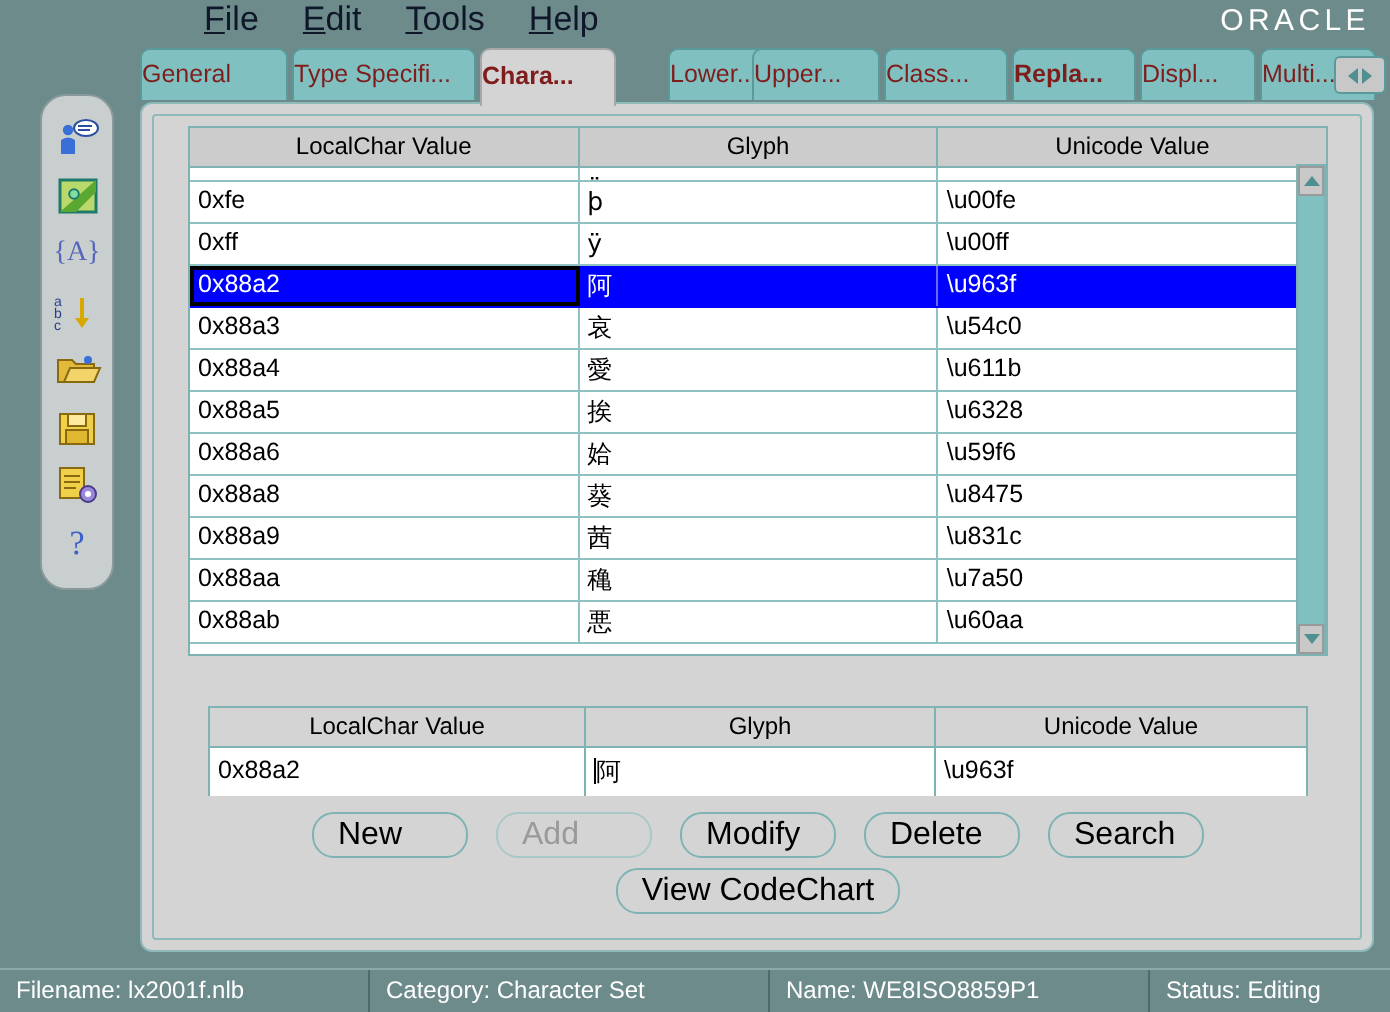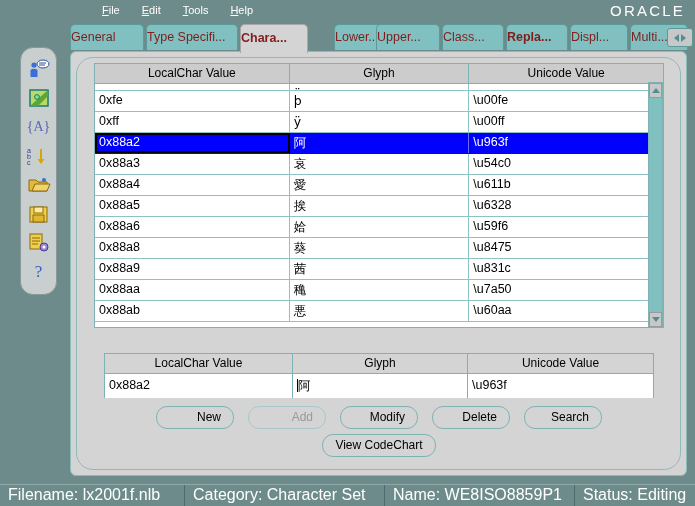--- a/index.html
+++ b/index.html
@@ -8,21 +8,21 @@
     background:#6e8b8b;
     font-family:"Liberation Sans", sans-serif;
     font-size:12px;color:#000;
     -webkit-font-smoothing:none;
   }
   .app{position:relative;width:695px;height:506px;}
 
   
   .header{position:absolute;left:0;top:0;width:695px;height:20px;background:#6e8b8b;}
   .menubar{position:absolute;left:100px;top:1px;height:18px;display:flex;gap:18px;align-items:center;}
-  .menu-item{font-size:11px;color:#ffffff;padding:0 2px;cursor:default;}
+  .menu-item{font-size:17px;color:#0f172a;padding:0 2px;cursor:default;}
   .menu-item u{text-decoration:underline;}
   .oracle-logo{
     position:absolute;right:10px;top:2px;
     font-size:15px;letter-spacing:2.2px;color:#ffffff;
     font-family:"Liberation Sans", sans-serif;
   }
 
   
   .tabstrip{position:absolute;left:70px;top:24px;width:625px;height:28px;}
   .tab{
@@ -41,21 +41,21 @@
   .arw.l{border-right:5px solid #4f8f8f;}
   .arw.r{border-left:5px solid #4f8f8f;}
 
   
   .panel{
     position:absolute;left:70px;top:51px;width:617px;height:425px;
     background:#d4d4d4;border:1px solid #8fbaba;border-radius:6px;box-sizing:border-box;
   }
   .panel-inner{
     position:absolute;left:5px;top:5px;width:605px;height:413px;
-    border:1px solid #8fbaba;border-radius:17px;box-sizing:border-box;
+    border:1px solid #8fbaba;border-radius:2px;box-sizing:border-box;
   }
 
   
   .toolbar{
     position:absolute;left:20px;top:47px;width:37px;height:248px;
     background:#c9cece;border:1px solid #8a9a9a;border-radius:13px;
     display:flex;flex-direction:column;align-items:center;padding-top:6px;box-sizing:border-box;
   }
   .tb-btn{width:30px;height:29px;display:flex;align-items:center;justify-content:center;cursor:default;}
 
@@ -118,34 +118,34 @@
     font-size:12.5px;line-height:23px;padding-left:4px;background:#ffffff;
     border-right:1px solid #7fb3b3;box-sizing:border-box;white-space:nowrap;overflow:hidden;
   }
   .ef:last-child{border-right:none;}
   .caret{display:inline-block;width:1px;height:13px;background:#000;vertical-align:-2px;}
 
   
   .btnrow{position:absolute;left:27px;top:348px;width:550px;height:24px;display:flex;justify-content:center;gap:14px;}
   .btnrow2{position:absolute;left:27px;top:376px;width:550px;height:24px;display:flex;justify-content:center;}
   .btn{
-    min-width:78px;height:23px;line-height:21px;text-align:right;
+    min-width:78px;height:23px;line-height:21px;text-align:left;
     background:#d4d4d4;border:1px solid #7fb3b3;border-radius:11px;
-    font-size:12px;color:#000;padding:0 12px;box-sizing:border-box;cursor:default;
+    font-size:16px;color:#000;padding:0 12px;box-sizing:border-box;cursor:default;
   }
   .btn.disabled{color:#9a9a9a;border-color:#a9c8c8;}
 
   
   .statusbar{
     position:absolute;left:0;bottom:0;width:695px;height:21px;
     background:#6e8b8b;border-top:1px solid #8fa8a8;
     display:flex;align-items:stretch;
   }
   .sb-cell{
-    font-size:16px;color:#ffffff;line-height:20px;padding-left:8px;
+    font-size:12px;color:#ffffff;line-height:20px;padding-left:8px;
     border-right:1px solid #4e6b6b;box-sizing:border-box;white-space:nowrap;overflow:hidden;
   }
   .sb-cell:last-child{border-right:none;}
   .sw1{width:185px;}
   .sw2{width:200px;}
   .sw3{width:190px;}
   .sw4{width:120px;}
 </style>
 </head>
 <body>

